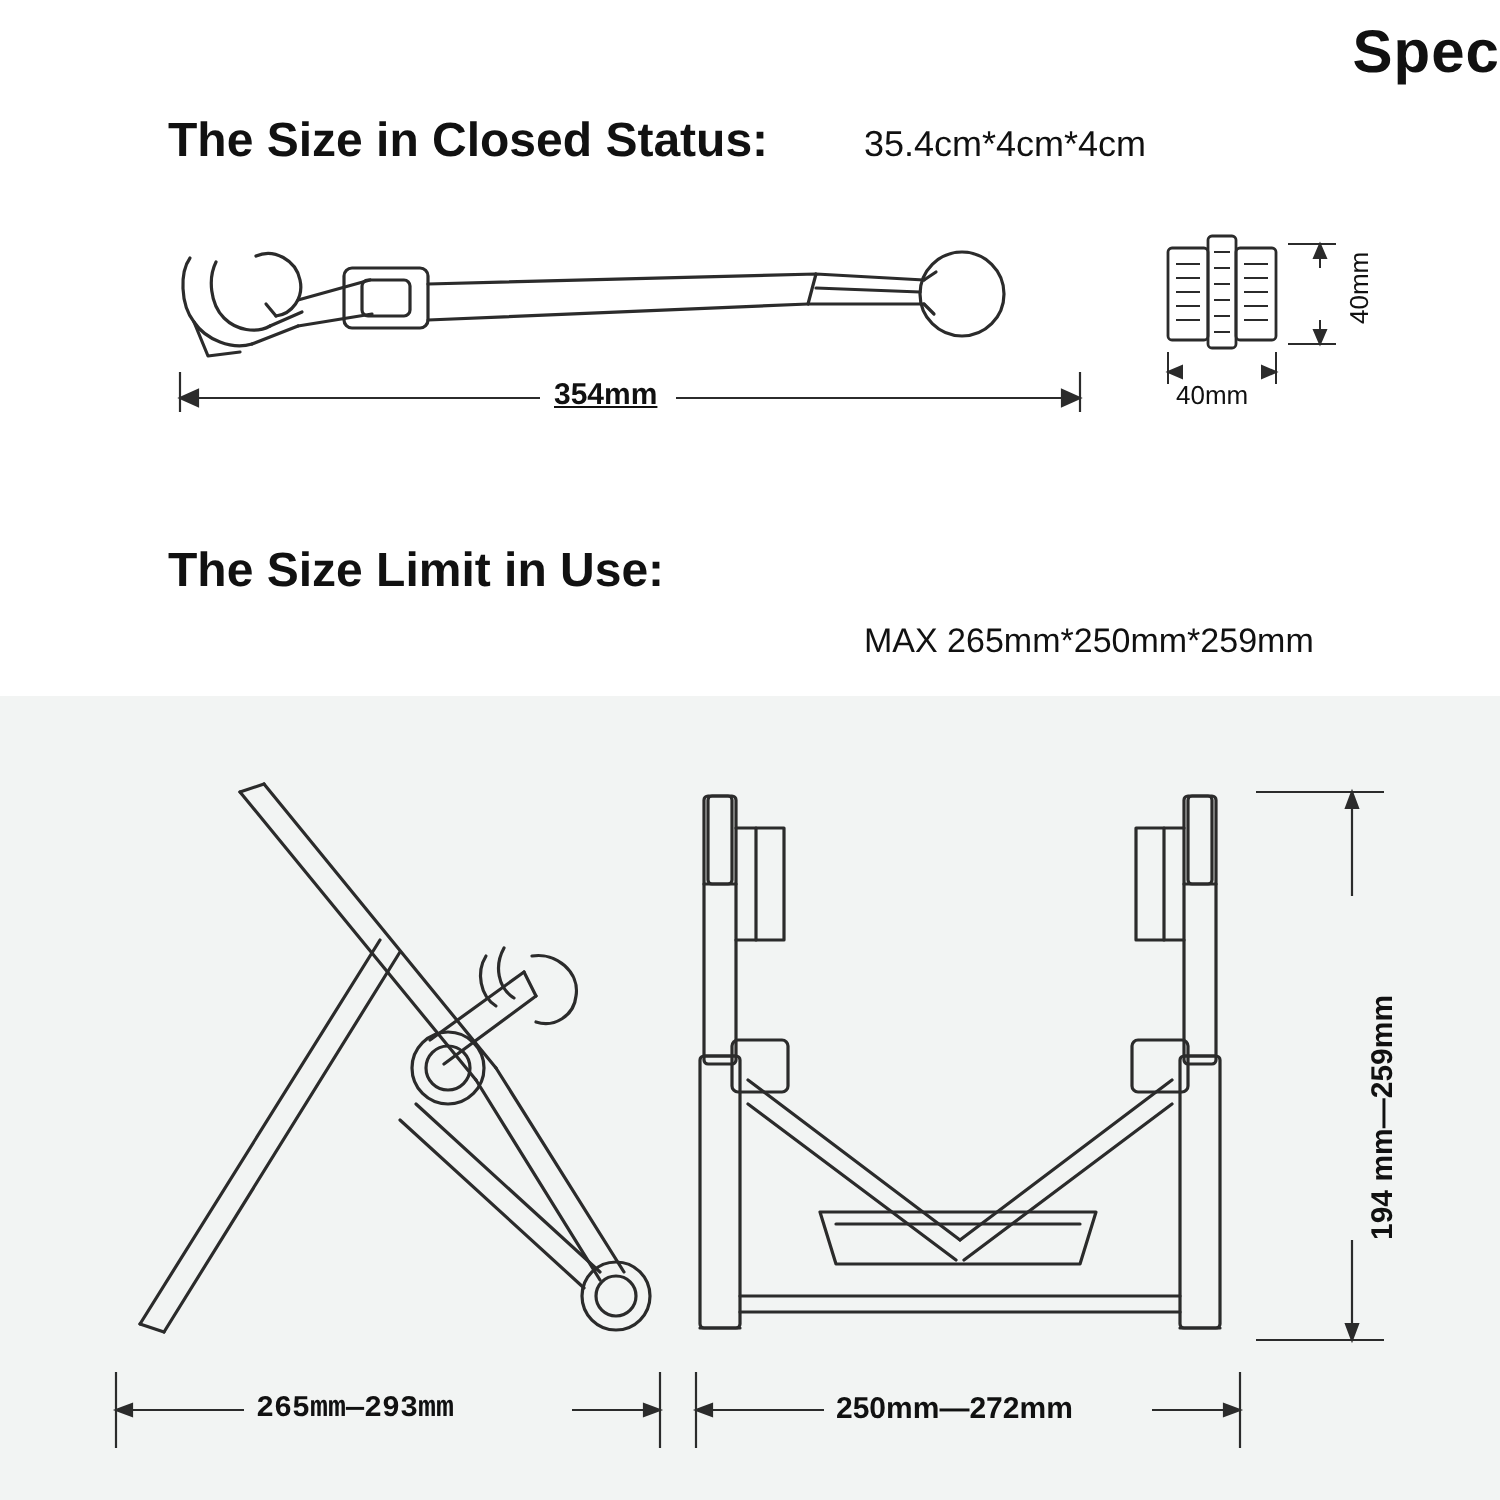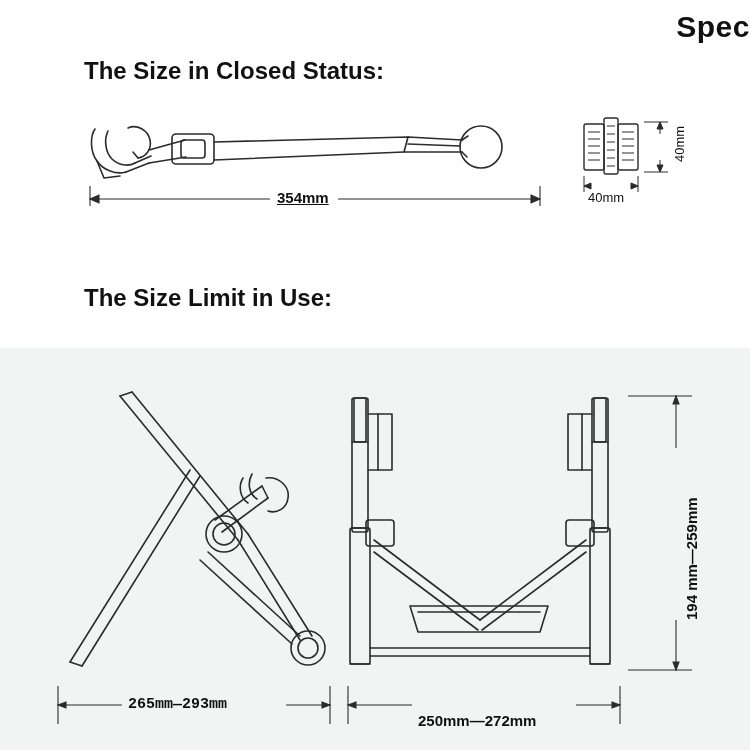--- a/index.html
+++ b/index.html
@@ -46,21 +46,20 @@
     left: 432px;
     font-size: 18px;
   }
   
   .inuse-head {
     position: absolute;
     top: 272px;
     left: 84px;
     font-size: 24px;
     font-weight: bold;
-    margin-top: 12px;
   }
   .inuse-min {
     position: absolute;
     top: 283px;
     left: 432px;
     font-size: 17px;
   }
   .inuse-max {
     position: absolute;
     top: 311px;
@@ -102,20 +101,21 @@
   }
 </style>
 </head>
 <body>
 
 <div class="page">
 
   <div class="spec-title">Spec</div>
 
   <div class="closed-head">The Size in Closed Status:</div>
+  <div class="closed-value">35.4cm*4cm*4cm</div>
 
   <svg class="svg-layer" viewBox="0 0 750 750">
     <g fill="none" stroke="#2b2b2b" stroke-width="1.6" stroke-linejoin="round" stroke-linecap="round">
 
       <path d="M95 129 C 90 136, 90 152, 97 161 C 103 170, 116 175, 126 172"></path>
       <path d="M108 131 C 104 139, 105 152, 112 159 C 118 165, 128 167, 135 163"></path>
       <path d="M126 172 L 149 163"></path>
       <path d="M135 163 L 151 156"></path>
 
       <path d="M128 128 C 137 124, 148 130, 150 140 C 152 149, 146 157, 138 158"></path>
@@ -175,20 +175,21 @@
       <path d="M660 122 L 657 129 L 663 129 Z" fill="#2b2b2b"></path>
       <path d="M660 172 L 657 165 L 663 165 Z" fill="#2b2b2b"></path>
     </g>
   </svg>
 
   <div class="dim-label" style="top:189px; left:277px;text-decoration:underline;">354mm</div>
   <div class="dim-label small" style="top:190px; left:588px;">40mm</div>
   <div class="dim-label small vert" style="top:162px; left:672px;">40mm</div>
 
   <div class="inuse-head">The Size Limit in Use:</div>
+  <div class="inuse-max">MAX 265mm*250mm*259mm</div>
 
   <div class="gray-panel"></div>
 
   <svg class="svg-layer" viewBox="0 0 750 750">
     <g fill="none" stroke="#2b2b2b" stroke-width="1.6" stroke-linejoin="round" stroke-linecap="round">
 
       <path d="M120 396 L 238 540"></path>
       <path d="M132 392 L 248 534"></path>
       <path d="M120 396 L 132 392"></path>
 
@@ -272,16 +273,16 @@
       <path d="M628 396 L 692 396"></path>
       <path d="M628 670 L 692 670"></path>
       <path d="M676 396 L 676 448"></path>
       <path d="M676 620 L 676 670"></path>
       <path d="M676 396 L 673 404 L 679 404 Z" fill="#2b2b2b"></path>
       <path d="M676 670 L 673 662 L 679 662 Z" fill="#2b2b2b"></path>
     </g>
   </svg>
 
   <div class="dim-label" style="top:696px; left:128px;font-family:Liberation Mono, monospace;">265mm—293mm</div>
-  <div class="dim-label" style="top:696px; left:418px;margin-top:16px;">250mm—272mm</div>
+  <div class="dim-label" style="top:696px; left:418px;">250mm—272mm</div>
   <div class="dim-label vert" style="top:620px; left:683px;">194 mm—259mm</div>
 
 </div>
 
 </body></html>

